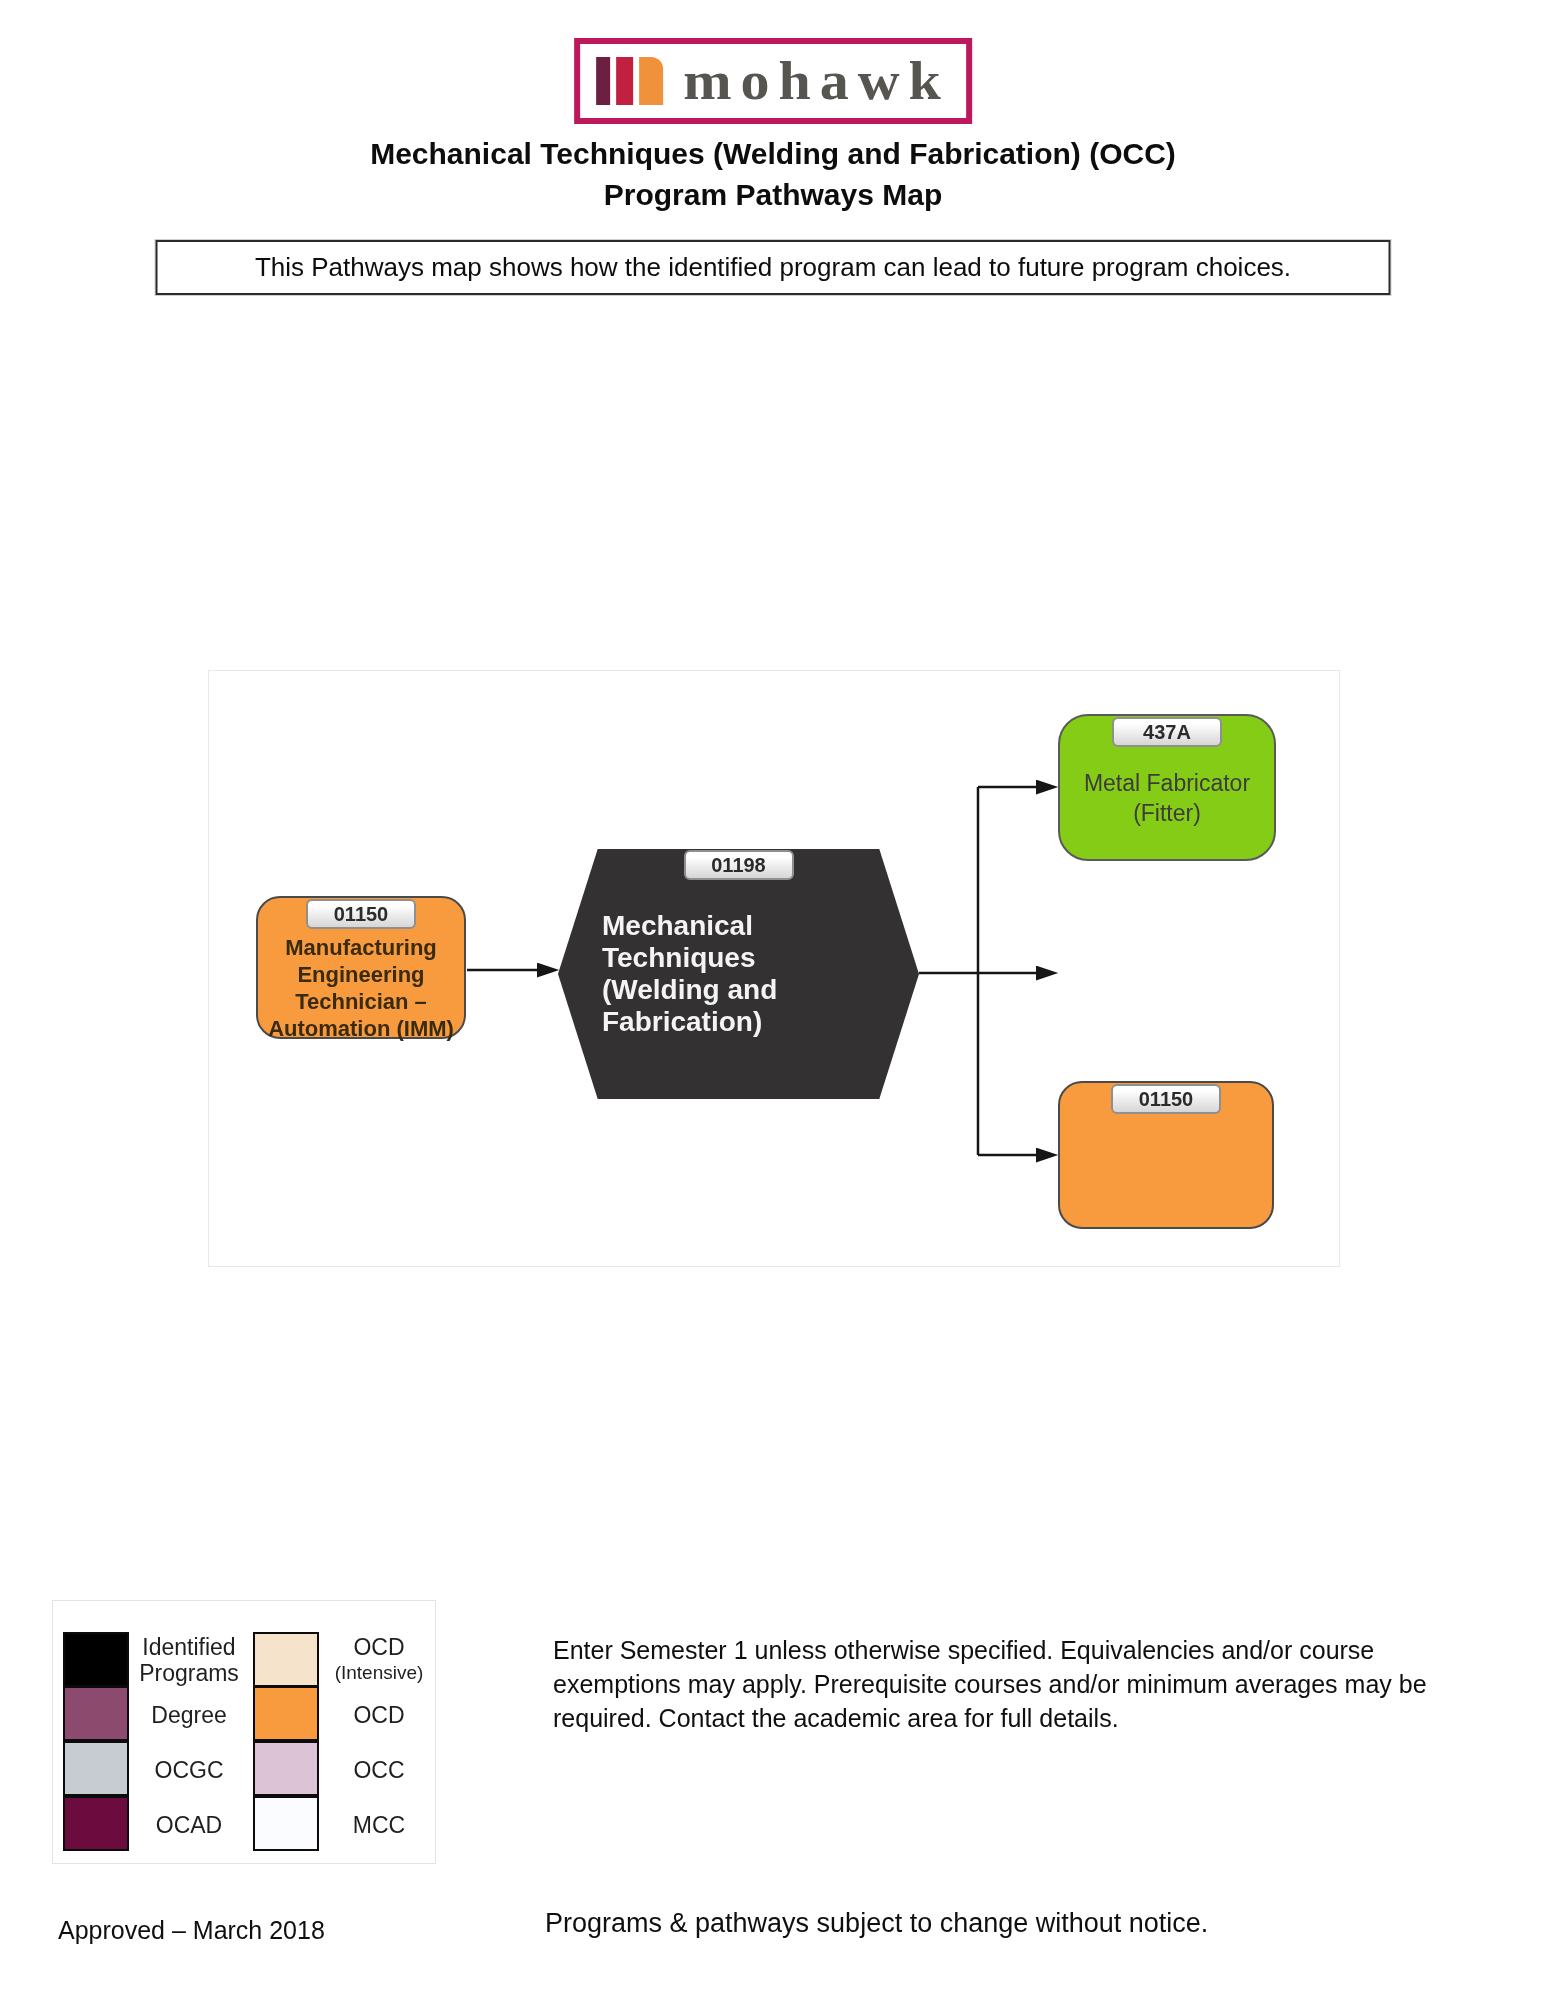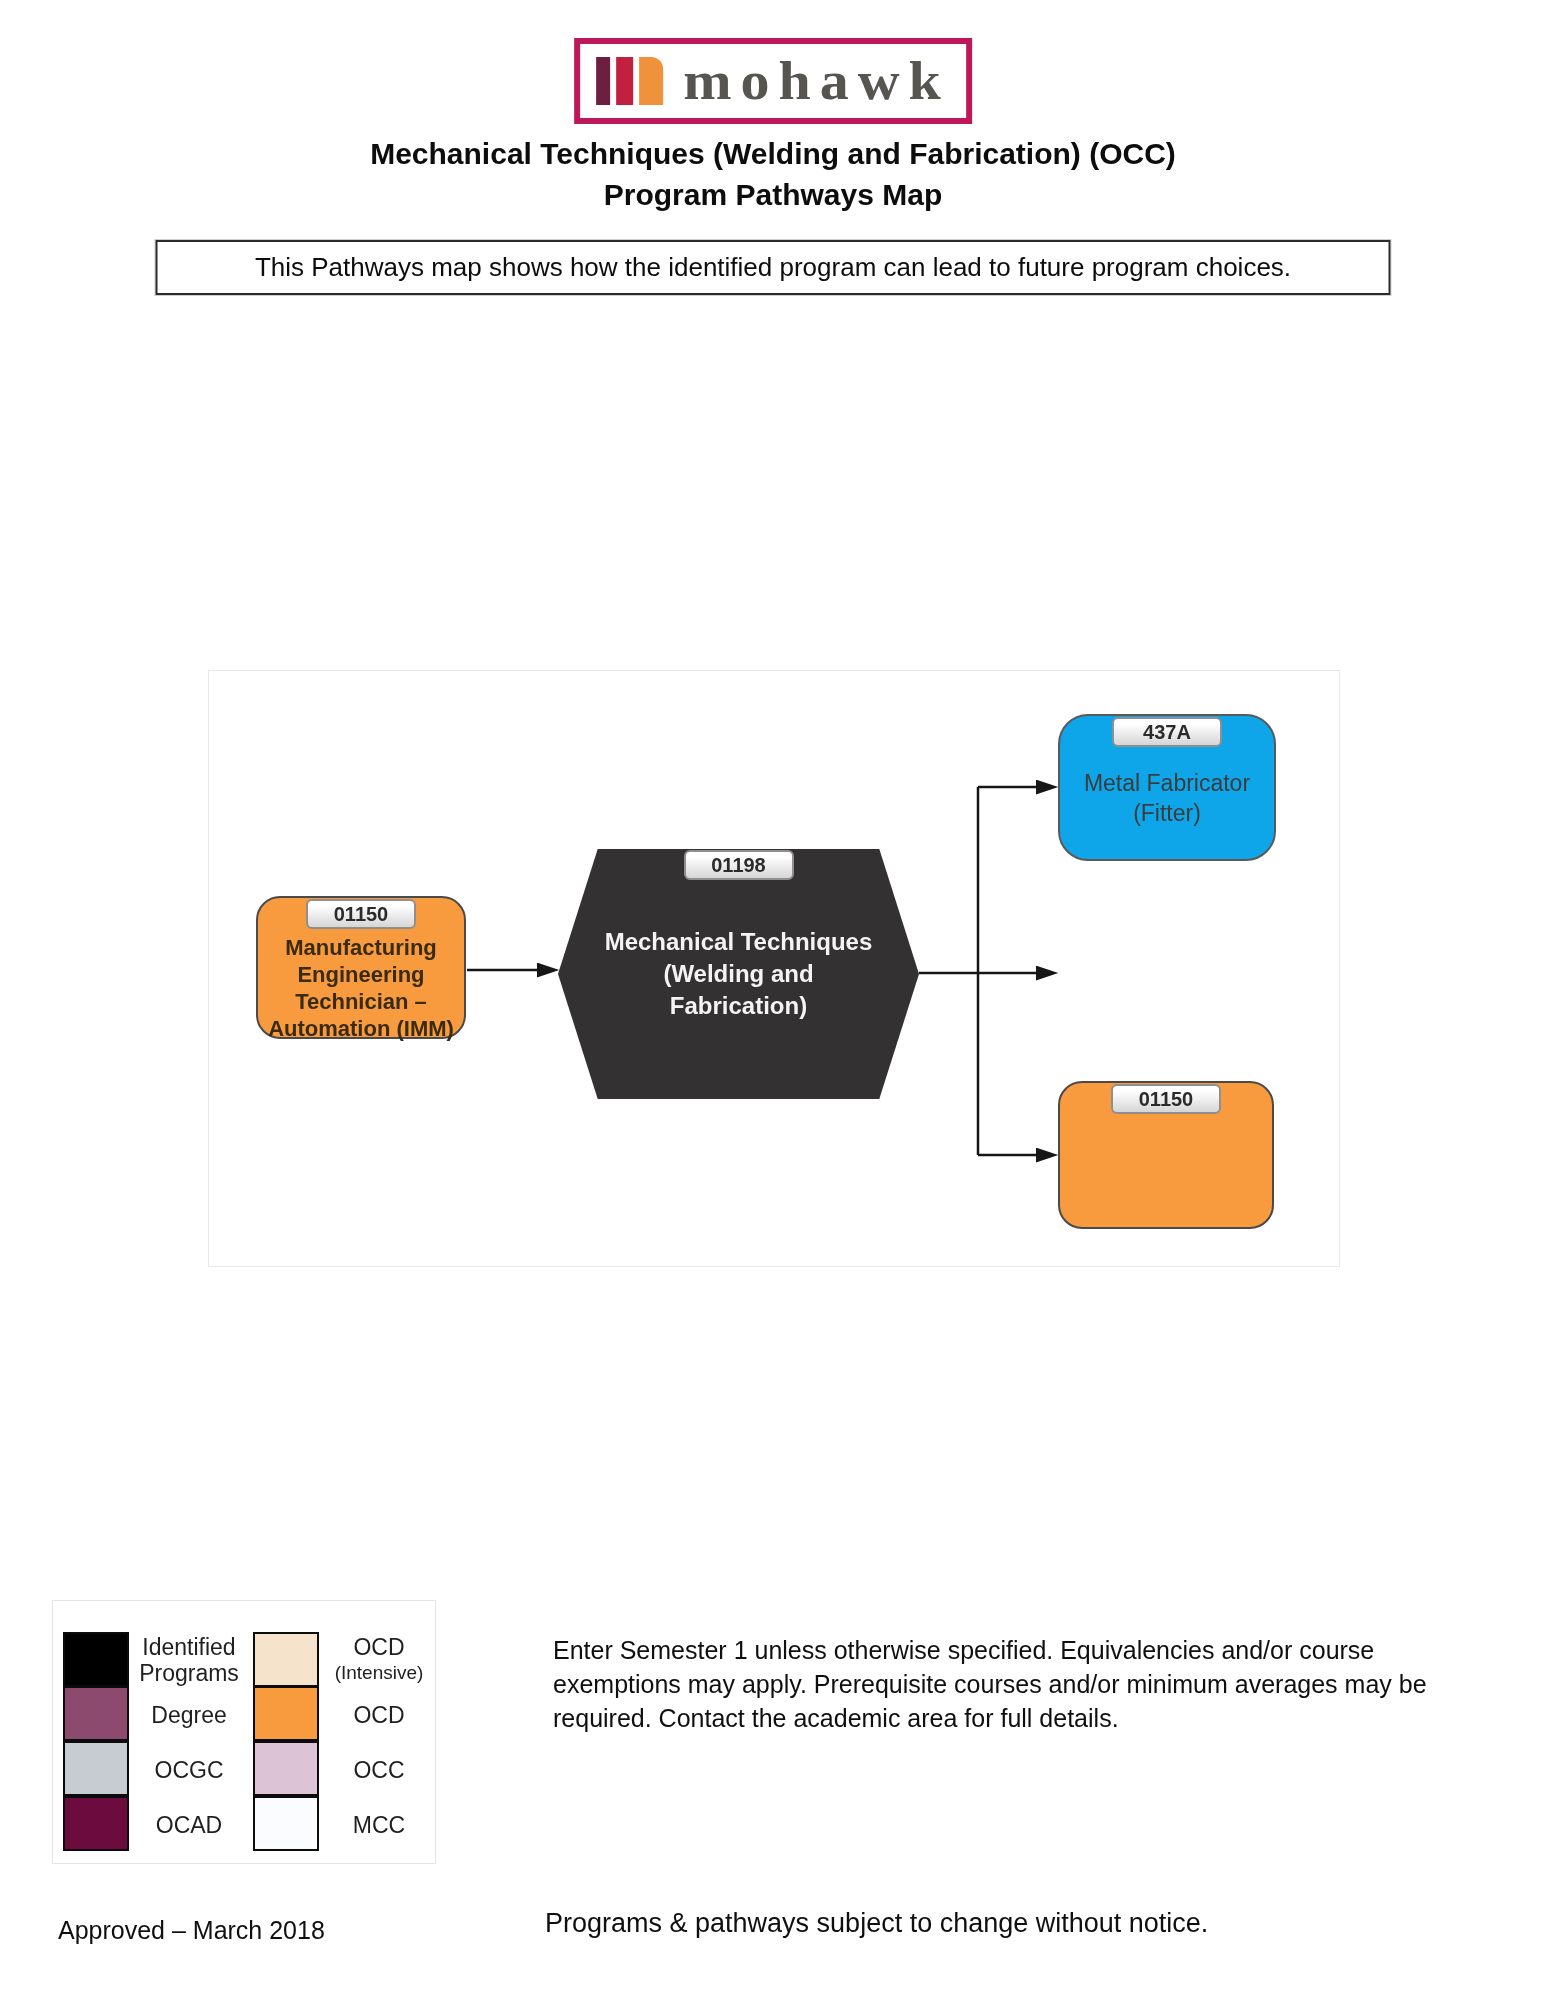--- a/index.html
+++ b/index.html
@@ -51,22 +51,22 @@
   .n-welder  { left:849px; top:227px; width:218px; height:146px; }
   .n-welder .node-label { top:60px; }
   .n-target3 { left:849px; top:410px; width:216px; height:148px; }
   .n-target3 .node-label { top:36px; }
 
   .hex { position:absolute; left:349px; top:178px; width:361px; height:250px; }
   .hex-shape { position:absolute; left:0; top:0; width:100%; height:100%;
                clip-path:polygon(0% 50%, 11% 0%, 89% 0%, 100% 50%, 89% 100%, 11% 100%); }
   .hex-label { position:absolute; left:0; top:0; width:100%; height:100%;
                display:flex; align-items:center; justify-content:center;
-               color:#f4f4f4; font-size:24px; font-weight:600; line-height:32px;
-               text-align:center; padding:0 44px; box-sizing:border-box; }
+               color:#f4f4f4; font-size:28px; font-weight:600; line-height:32px;
+               text-align:left; padding:0 44px; box-sizing:border-box; }
 
   
   .legend { position:absolute; left:52px; top:1600px; width:382px; height:262px;
             border:1px solid #E3E3E3; background:#fff; }
   .legend-col { position:absolute; top:31px; display:flex; flex-direction:column; }
   .legend-col.left  { left:10px; }
   .legend-col.right { left:200px; }
   .legend-row { display:flex; align-items:center; height:55px; }
   .swatch { width:66px; height:55px; box-sizing:border-box; border:2px solid #0b0b0b;
             margin-top:-2px; flex:none; }
@@ -122,21 +122,21 @@
       <div class="badge">01150</div>
       <div class="node-label">Manufacturing Engineering Technician – Automation (IMM)</div>
     </div>
 
     <div class="hex">
       <div class="hex-shape" style="background-color: rgb(51, 49, 50);"></div>
       <div class="badge">01198</div>
       <div class="hex-label">Mechanical Techniques (Welding and Fabrication)</div>
     </div>
 
-    <div class="node node-white n-mf" style="background-color: #0ea5e9;">
+    <div class="node node-white n-mf" style="background-color: #84cc16;">
       <div class="badge">437A</div>
       <div class="node-label">Metal Fabricator (Fitter)</div>
     </div>
 
 
     <div class="node node-orange n-target3" style="background-color: rgb(247, 155, 62);">
       <div class="badge">01150</div>
     </div>
   </div>
 

